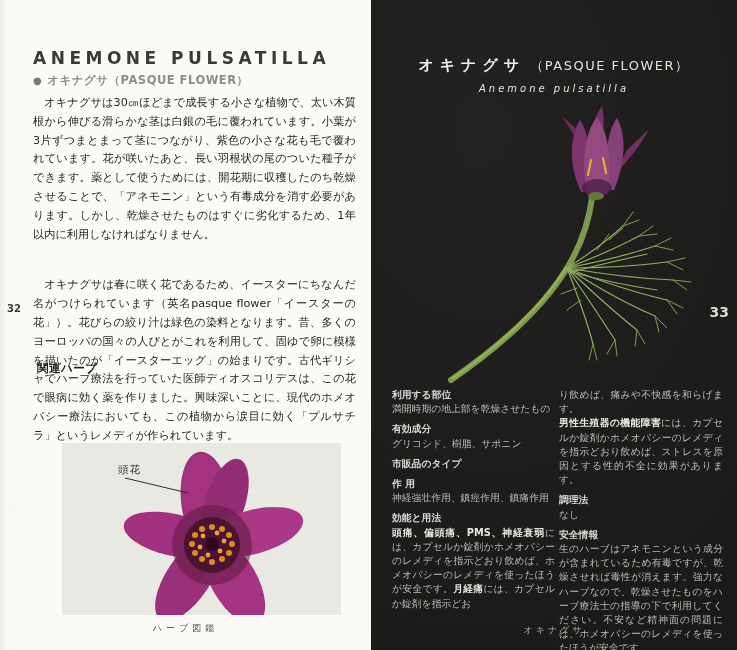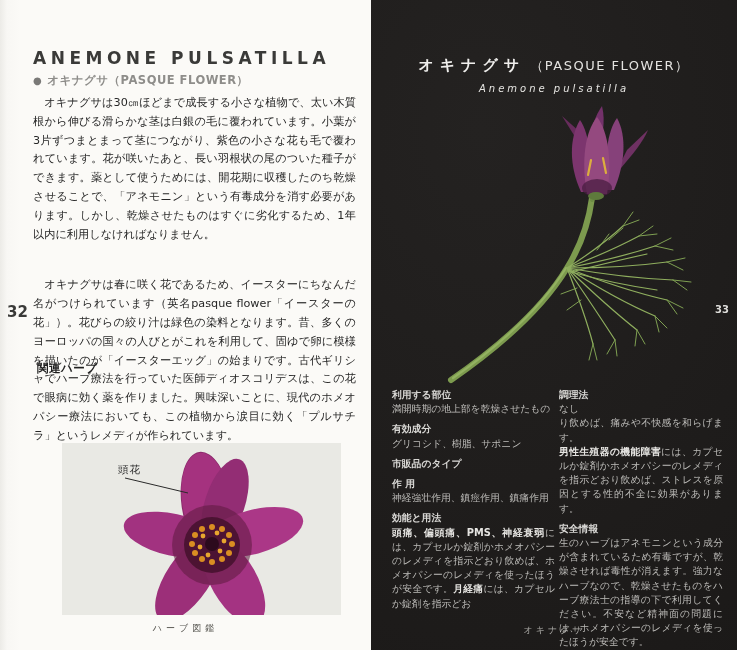--- a/index.html
+++ b/index.html
@@ -46,21 +46,21 @@
   .fig-label{
     position:absolute;left:40px;top:20px;
     font-size:10.5px;color:#2a2a2a;letter-spacing:1px;margin-left:16px;
   }
   .l-footer{
     position:absolute;left:0;top:622px;width:371px;text-align:center;
     font-size:9px;color:#55544f;letter-spacing:4px;
   }
   .pageno-left{
     position:absolute;left:7px;top:303px;
-    font-size:15px;font-weight:bold;color:#3a3a38;
+    font-size:10px;font-weight:bold;color:#3a3a38;
   }
   
   .page-right{
     position:absolute;left:371px;top:0;width:366px;height:650px;
     background:radial-gradient(130% 100% at 30% 20%,#242221 0%,#1f1d1c 55%,#1b1918 100%);
   }
   .r-header{position:absolute;left:0;top:55px;width:366px;text-align:center;color:#efeeec;}
   .r-title-jp{font-size:15px;letter-spacing:6px;font-weight:bold;vertical-align:middle;}
   .r-title-en{font-size:13px;letter-spacing:1.5px;font-weight:normal;vertical-align:middle;color:#e4e3e0;}
   .r-latin{
@@ -76,21 +76,21 @@
   .sec-h{font-weight:bold;color:#d8d7d4;margin-top:6px;}
   .sec:first-child .sec-h{margin-top:0;}
   .sec-b{color:#bdbcb9;}
   .b{font-weight:bold;color:#e6e5e2;}
   .r-footer{
     position:absolute;left:0;top:624px;width:366px;text-align:center;
     font-size:9px;color:#a9a8a4;letter-spacing:3px;
   }
   .pageno-right{
     position:absolute;right:8px;top:304px;
-    font-size:10px;font-weight:bold;color:#dddcd9;
+    font-size:14px;font-weight:bold;color:#dddcd9;
   }
 </style>
 </head>
 <body>
 
 <div class="spread">
 
   <section class="page-left">
     <div class="pageno-left">32</div>
 
@@ -247,30 +247,30 @@
       <div class="sec">
         <div class="sec-h">効能と用法</div>
         <div class="sec-b">
           <span class="b">頭痛、偏頭痛、PMS、神経衰弱</span><span>には、カプセルか錠剤かホメオパシーのレメディを指示どおり飲めば、ホメオパシーのレメディを使ったほうが安全です。</span><span class="b">月経痛</span><span>には、カプセルか錠剤を指示どお</span>
         </div>
       </div>
     </div>
 
     <div class="col col2">
       <div class="sec">
-        <div class="sec-h">調理法</div>
-        <div class="sec-b">なし</div>
-      </div>
-      <div class="sec">
         <div class="sec-b">り飲めば、痛みや不快感を和らげます。</div>
         <div class="sec-b">
           <span class="b">男性生殖器の機能障害</span><span>には、カプセルか錠剤かホメオパシーのレメディを指示どおり飲めば、ストレスを原因とする性的不全に効果があります。</span>
         </div>
       </div>
       <div class="sec">
+        <div class="sec-h">調理法</div>
+        <div class="sec-b">なし</div>
+      </div>
+      <div class="sec">
         <div class="sec-h">安全情報</div>
         <div class="sec-b">生のハーブはアネモニンという成分が含まれているため有毒ですが、乾燥させれば毒性が消えます。強力なハーブなので、乾燥させたものをハーブ療法士の指導の下で利用してください。不安など精神面の問題には、ホメオパシーのレメディを使ったほうが安全です。</div>
       </div>
     </div>
 
     <div class="r-footer">オキナグサ</div>
   </section>
 
 </div>
 

